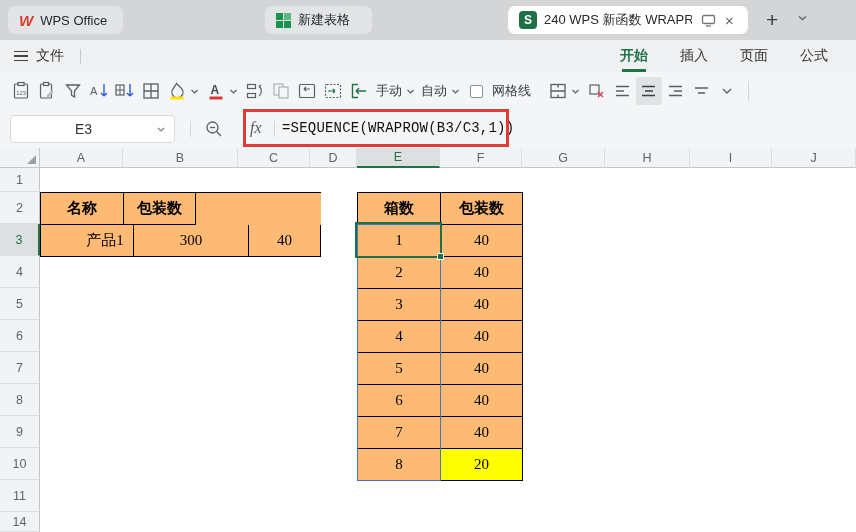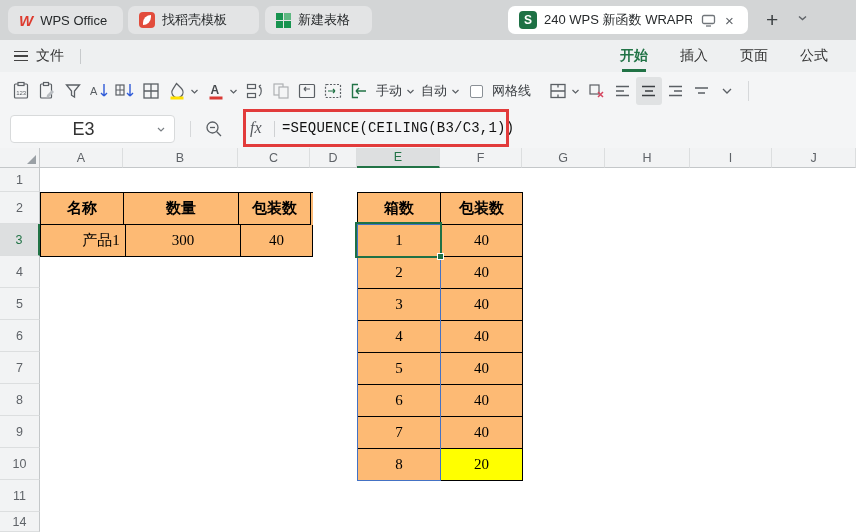--- a/index.html
+++ b/index.html
@@ -47,21 +47,21 @@
   .tbtn.disabled { opacity:.45; }
   .tb-label { font-size:13px; color:#3a3e42; padding:0 2px; }
   .tb-group { display:flex; align-items:center; margin-right:4px; }
   .tb-sep { width:1px; height:20px; background:#d6d8da; margin:0 8px; }
   .chk { width:13px; height:13px; border:1px solid #8a9096; background:#fff; border-radius:2px; margin-right:5px; }
 
   
   .fbar { position:absolute; left:0; top:110px; width:856px; height:38px; background:#f4f5f6; }
   .namebox { position:absolute; left:10px; top:5px; width:165px; height:28px; background:#fff;
     border:1px solid #d8dadb; border-radius:4px; display:flex; align-items:center; }
-  .namebox .ref { flex:1; text-align:center; font-size:18px; color:#333; }
+  .namebox .ref { flex:1; text-align:center; font-size:14px; color:#333; }
   .fbar-sep { position:absolute; left:190px; top:11px; width:1px; height:16px; background:#d6d8da; }
   .zoomout-ic { position:absolute; left:205px; top:10px; }
   .fx { position:absolute; left:250px; top:9px; font-family:"Liberation Serif", serif;
     font-style:italic; font-size:16px; color:#55595e; }
   .fx-sep { position:absolute; left:274px; top:11px; width:1px; height:16px; background:#cfd1d3; }
   .formula-text { position:absolute; left:282px; top:10px; font-family:"Liberation Mono", monospace;
     font-size:14px; color:#111; letter-spacing:0.2px; white-space:nowrap; }
 
   
   .annotation { position:absolute; left:243px; top:109px; width:266px; height:38px;
@@ -101,24 +101,20 @@
   svg { display:block; }
 </style>
 </head>
 <body>
 
 <div class="tabbar">
   <div class="tab" style="left:8px; width:115px;">
     <span class="wps-w">W</span>
     <span class="tlabel">WPS Office</span>
   </div>
-  <div class="tab" style="left:128px; width:131px;">
-    <span class="docer-ic"></span>
-    <span class="tlabel">找稻壳模板</span>
-  </div>
   <div class="tab" style="left:265px; width:107px;">
     <span class="sheet-ic">
         <span></span>
         <span></span>
         <span></span>
         <span></span>
       </span>
     <span class="tlabel">新建表格</span>
   </div>
   <div class="tab active" style="left:508px; width:240px;">
@@ -323,21 +319,21 @@
   <span class="fbar-sep"></span>
   <span class="zoomout-ic">
     <svg width="18" height="18" viewBox="0 0 18 18">
         <circle cx="7.5" cy="7.5" r="5.5" fill="none" stroke="#5a5f64" stroke-width="1.3"></circle>
         <path d="M5 7.5h5" stroke="#5a5f64" stroke-width="1.3"></path>
         <path d="M11.8 11.8L16 16" stroke="#5a5f64" stroke-width="1.3"></path>
       </svg>
   </span>
   <span class="fx">fx</span>
   <span class="fx-sep"></span>
-  <span class="formula-text">=SEQUENCE(CEILING(B3/C3,1))</span>
+  <span class="formula-text">=SEQUENCE(WRAPROW(B3/C3,1))</span>
 </div>
 
 <div class="annotation"></div>
 
 <div class="sheetwrap">
 
   <div class="colrow">
     <div class="corner">
         <span class="tri"></span>
       </div>
@@ -364,25 +360,24 @@
     <div class="rowh" style="height:32px;">8</div>
     <div class="rowh" style="height:32px;">9</div>
     <div class="rowh" style="height:32px;">10</div>
     <div class="rowh" style="height:32px;">11</div>
     <div class="rowh" style="height:20px;">14</div>
   </div>
 
   <div class="dtable" style="left:40px; top:44px;">
     <div class="drow">
       <div class="dcell hdr" style="width:83px;">名称</div>
-      <div class="dcell hdr" style="width:115px;">数量</div>
       <div class="dcell hdr" style="width:72px;">包装数</div>
     </div>
     <div class="drow">
-      <div class="dcell" style="width:85px;padding-left:36px;">产品1</div>
+      <div class="dcell" style="width:93px;padding-left:36px;">产品1</div>
       <div class="dcell" style="width:115px;">300</div>
       <div class="dcell" style="width:72px;">40</div>
     </div>
   </div>
 
   <div class="dtable" style="left:357px; top:44px;">
     <div class="drow">
       <div class="dcell hdr" style="width:83px;">箱数</div>
       <div class="dcell hdr" style="width:82px;">包装数</div>
     </div>

